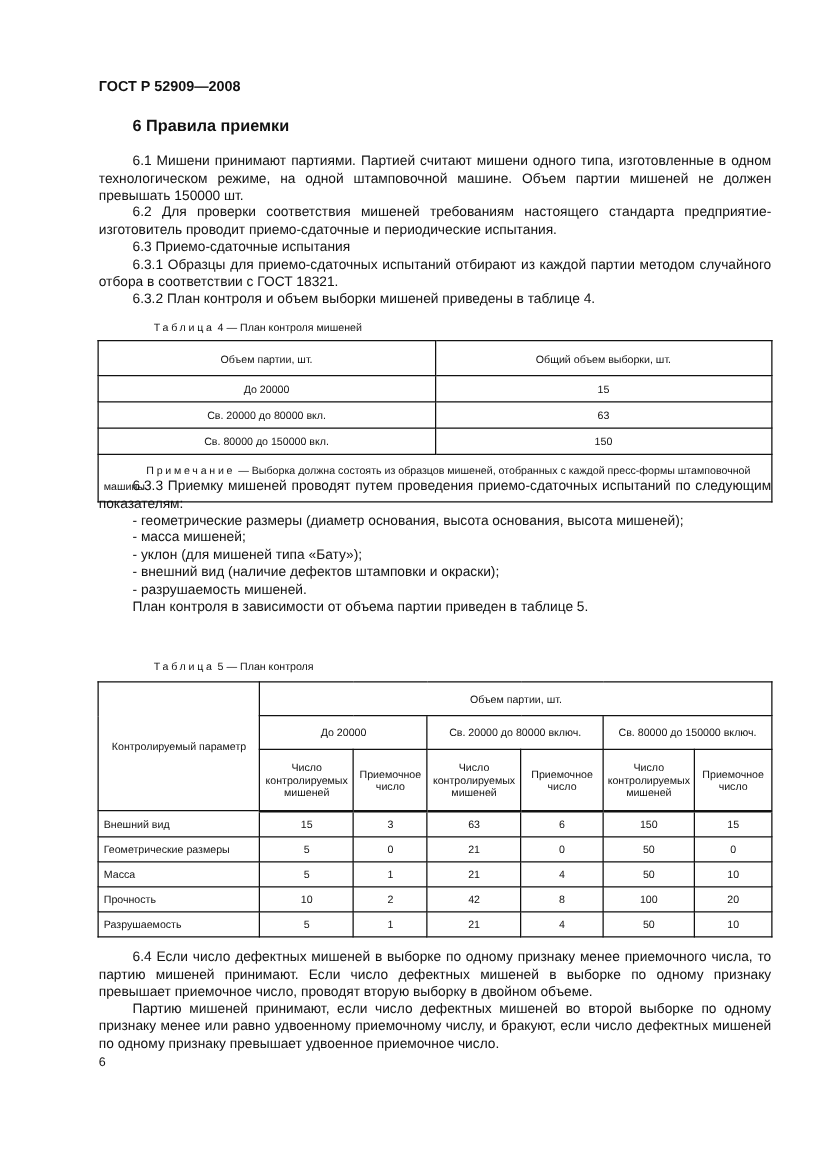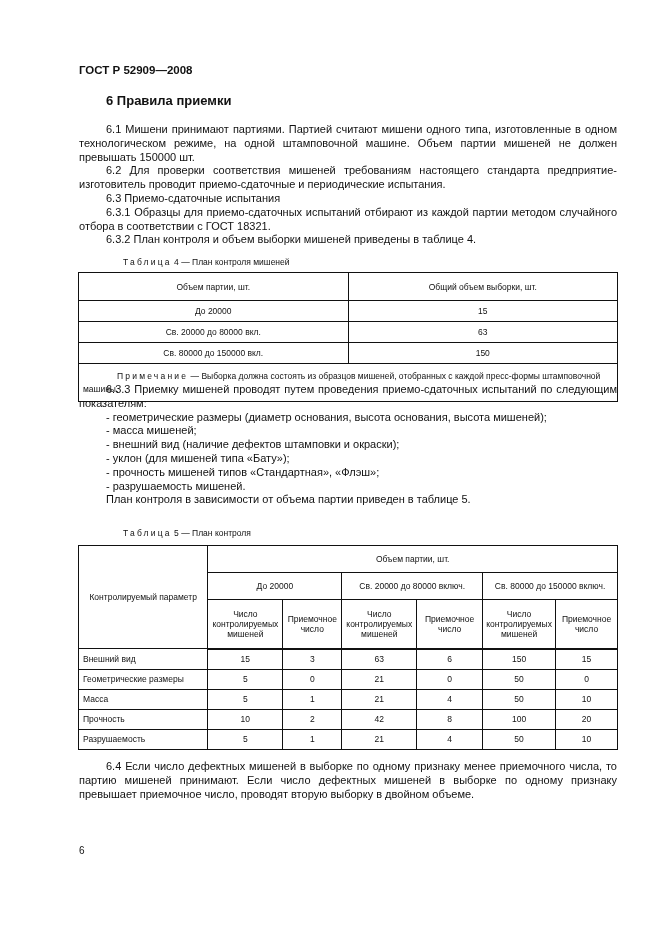--- a/index.html
+++ b/index.html
@@ -69,23 +69,22 @@
         <div class="ind"><span style="letter-spacing:2.2px;text-align:right;">Примечание</span><span> — Выборка должна состоять из образцов мишеней, отобранных с каждой пресс-формы штамповочной машины.</span></div>
       </td>
     </tr>
   </tbody>
     </table>
 
   <div class="txt" style="top:383px;">
     <p class="p ind">6.3.3  Приемку мишеней проводят путем проведения приемо-сдаточных испытаний по следующим показателям:</p>
     <p class="li">- геометрические размеры (диаметр основания, высота основания, высота мишеней);</p>
     <p class="li">- масса мишеней;</p>
+    <p class="li">- уклон (для мишеней типа «Бату»);</p>
     <p class="li">- внешний вид (наличие дефектов штамповки и окраски);</p>
-    <p class="li">- уклон (для мишеней типа «Бату»);</p>
-    <p class="li">- прочность мишеней типов «Стандартная», «Флэш»;</p>
     <p class="li">- разрушаемость мишеней.</p>
     <p class="p ind">План контроля в зависимости от объема партии приведен в таблице 5.</p>
   </div>
 
   <div class="cap" style="top:528px;">
     <span class="sp">Таблица</span><span> 5 — План контроля</span>
   </div>
 
   <table class="t5">
     <colgroup>
@@ -158,16 +157,17 @@
       <td>21</td>
       <td>4</td>
       <td>50</td>
       <td>10</td>
     </tr>
   </tbody>
     </table>
 
   <div class="txt" style="top:760px;">
     <p class="p ind">6.4  Если число дефектных мишеней в выборке по одному признаку менее приемочного числа, то партию мишеней принимают. Если число дефектных мишеней в выборке по одному признаку превышает приемочное число, проводят вторую выборку в двойном объеме.</p>
+    <p class="p ind">Партию мишеней принимают, если число дефектных мишеней во второй выборке по одному признаку менее или равно удвоенному приемочному числу, и бракуют, если число дефектных мишеней по одному признаку превышает удвоенное приемочное число.</p>
   </div>
 
   <div class="pn">6</div>
 </div>
 
 </body></html>

